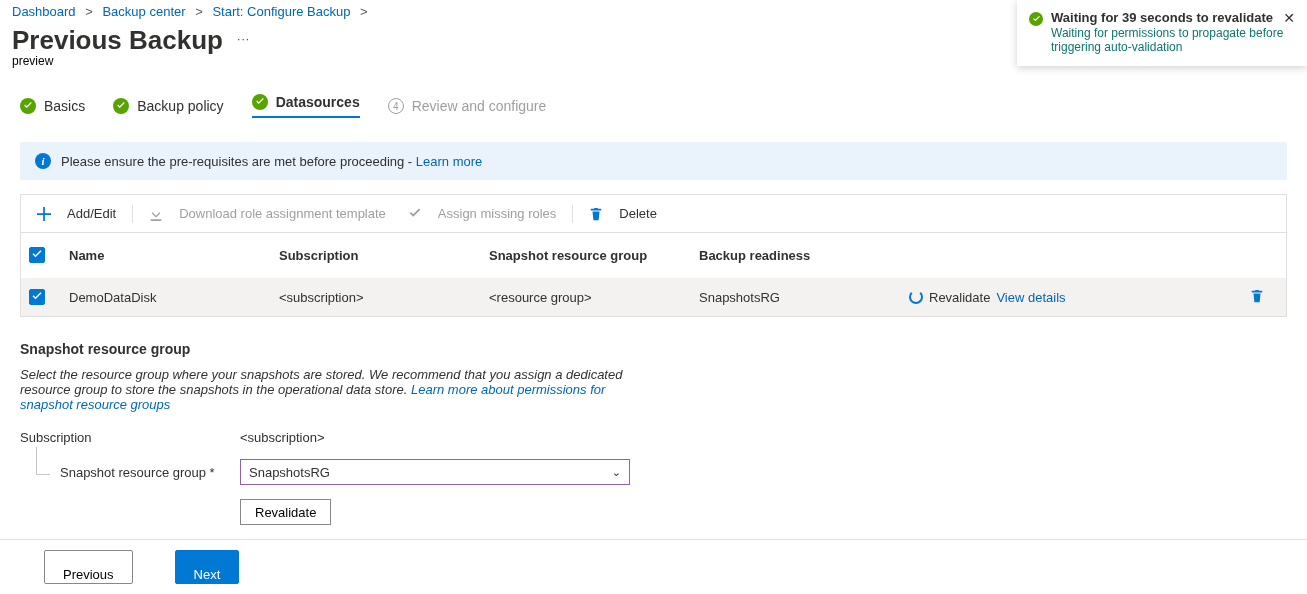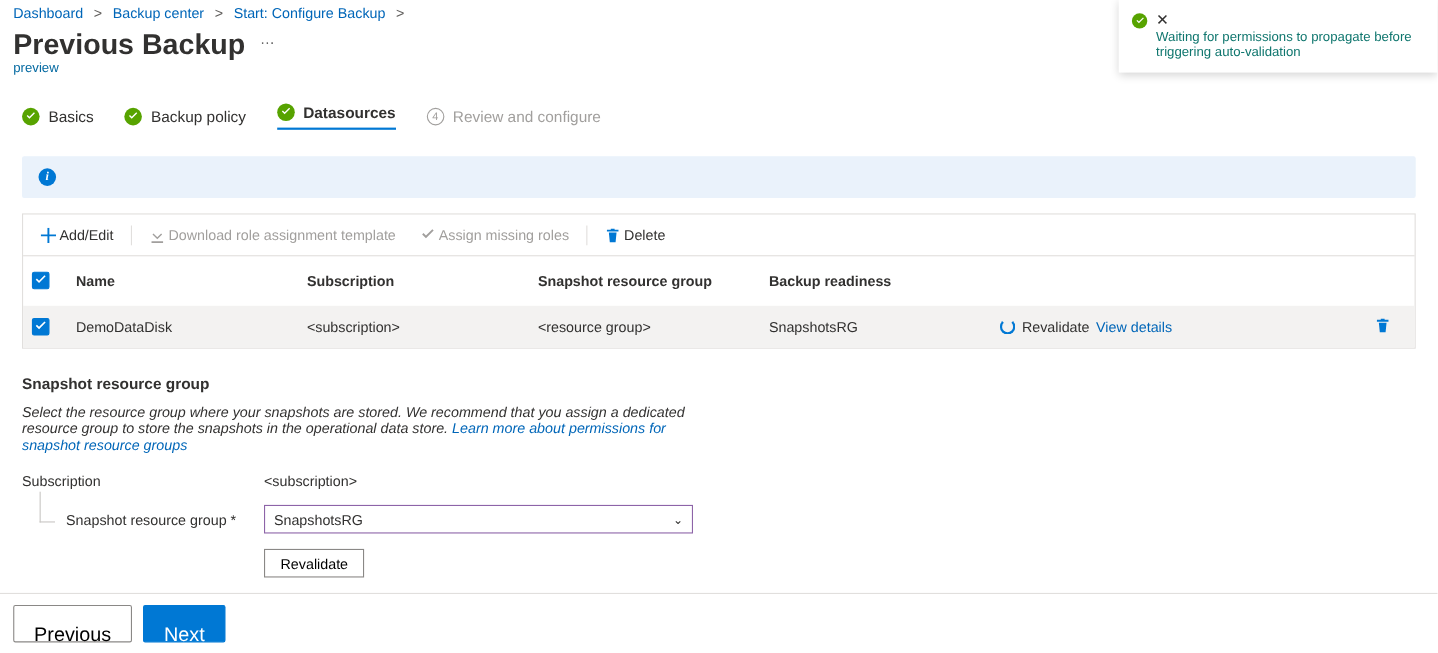--- a/index.html
+++ b/index.html
@@ -15,21 +15,21 @@
   }
   a { color: #0066b8; text-decoration: none; cursor: pointer; }
 
   .breadcrumb { padding: 4px 12px 0; font-size: 13px; }
   .breadcrumb a { color: #0066b8; }
   .breadcrumb .sep { margin: 0 6px; color: #605e5c; }
 
   .page-title-wrap { padding: 6px 12px 0; }
   .page-title { font-size: 26px; font-weight: 600; display: inline-block; }
   .title-cmd { display:inline-block; margin-left:10px; color:#555; cursor:pointer; vertical-align: 6px;}
-  .preview { font-size:12px; color:#0369a1; margin-top:-2px; }
+  .preview { font-size:12px; color:#000000; margin-top:-2px; }
 
   .steps { display:flex; gap:28px; padding: 26px 12px 10px 20px; align-items:center; }
   .step { display:flex; align-items:flex-start; gap:8px; font-size:14px; cursor:pointer; }
   .circle { width:16px; height:16px; border-radius:50%; display:inline-flex; align-items:center; justify-content:center; font-size:10px; color:#fff; }
   .circle.done { background:#57a300; }
   .circle.done svg { width:10px; height:10px; fill:#fff; }
   .circle.number { border:1px solid #a19f9d; color:#a19f9d; background:#fff; font-size:10px; }
   .step.current { border-bottom:2px solid #0078d4; padding-bottom:6px; font-weight:600; }
   .step.disabled { color:#a19f9d; }
 
@@ -37,21 +37,21 @@
 
   .infobar {
     background:#eaf2fb; border:1px solid #eaf2fb;
     display:flex; align-items:center; gap:10px;
     padding:10px 14px; border-radius:2px; font-size:13px;
   }
   .infobar .info-icon { width:16px;height:16px;border-radius:50%;background:#0078d4;color:#fff;display:inline-flex;align-items:center;justify-content:center;font-style:italic;font-weight:600;font-size:11px;font-family:Georgia,serif;}
 
   .panel { border:1px solid #e1dfdd; margin-top:14px; }
   .toolbar { display:flex; align-items:center; padding:6px 6px; gap:2px; border-bottom:1px solid #e1dfdd;}
-  .tbtn { display:flex; align-items:center; gap:3px; padding:5px 10px; cursor:pointer; font-size:13px; }
+  .tbtn { display:flex; align-items:center; gap:16px; padding:5px 10px; cursor:pointer; font-size:13px; }
   .tbtn.disabled { color:#a19f9d; cursor:default;}
   .vsep { width:1px; height:18px; background:#e1dfdd; margin:0 4px;}
   .icon-sm { width:14px; height:14px; display:inline-block; }
 
   .grid { width:100%; }
   .grid-head, .grid-row { display:grid; grid-template-columns: 40px 210px 210px 210px 210px 1fr; align-items:center; }
   .grid-head { font-weight:600; padding:10px 0; }
   .grid-head > div, .grid-row > div { padding: 4px 8px; }
   .grid-row { background:#f3f2f1; height:38px; }
   .checkbox { width:16px;height:16px;border:1px solid #0078d4;background:#0078d4;display:inline-flex;align-items:center;justify-content:center;border-radius:2px;cursor:pointer;}
@@ -71,21 +71,21 @@
   .elbow { position:absolute; left:16px; top:-18px; width:14px; height:28px; border-left:1px solid #c8c6c4; border-bottom:1px solid #c8c6c4;}
   .dropdown { width:390px; height:26px; border:1px solid #8d64a8; display:flex; align-items:center; justify-content:space-between; padding:0 8px; cursor:pointer; background:#fff;}
   .dropdown .chev { font-size:11px; color:#323130;}
   .btn-secondary { height:26px; border:1px solid #8a8886; background:#fff; padding:0 14px; cursor:pointer; font-size:13px;}
 
   .footer {
     position:absolute; bottom:0; left:0; right:0;
     border-top:1px solid #e1dfdd; padding:10px 12px;
     display:flex; gap:10px;
   }
-  .btn { height:28px; padding:16px 18px; border-radius:2px; font-size:18px; cursor:pointer;}
+  .btn { height:28px; padding:16px 18px; border-radius:2px; font-size:13px; cursor:pointer;margin-left:32px;}
   .btn-default { background:#fff; border:1px solid #8a8886;}
   .btn-primary { background:#0078d4; border:1px solid #0078d4; color:#fff;}
 
   .toast {
     position:absolute; top:0; right:0; width:290px;
     background:#fff; box-shadow:0 2px 8px rgba(0,0,0,0.18);
     padding:10px 12px 12px; font-size:12px;
   }
   .toast-head { display:flex; align-items:flex-start; gap:8px;}
   .toast-title { font-weight:600; font-size:13px; flex:1;}
@@ -139,20 +139,24 @@
   </div>
   <div class="step disabled">
     <span class="circle number">4</span>
     <span>Review and configure</span>
   </div>
 </div>
 
 <div class="main">
   <div class="infobar">
     <span class="info-icon">i</span>
+    <span>
+      <span>Please ensure the pre-requisites are met before proceeding - </span>
+      <a>Learn more</a>
+    </span>
   </div>
 
   <div class="panel">
     <div class="toolbar">
       <div class="tbtn">
         <svg class="icon-sm" viewBox="0 0 16 16">
             <path fill="#0078d4" d="M7 0h2v7h7v2H9v7H7V9H0V7h7z"></path>
           </svg>
         <span>Add/Edit</span>
       </div>
@@ -249,16 +253,17 @@
   <button class="btn btn-primary">Next</button>
 </div>
 
 <div class="toast">
   <div class="toast-head">
     <span class="ok-icon">
         <svg viewBox="0 0 16 16">
           <path d="M6 11L2 7l1.4-1.4L6 8.2l6.6-6.6L14 3z"></path>
         </svg>
       </span>
+    <div class="toast-title">Waiting for 39 seconds to revalidate</div>
     <span class="toast-close">✕</span>
   </div>
   <div class="toast-body">Waiting for permissions to propagate before triggering auto-validation</div>
 </div>
 
 </body></html>

